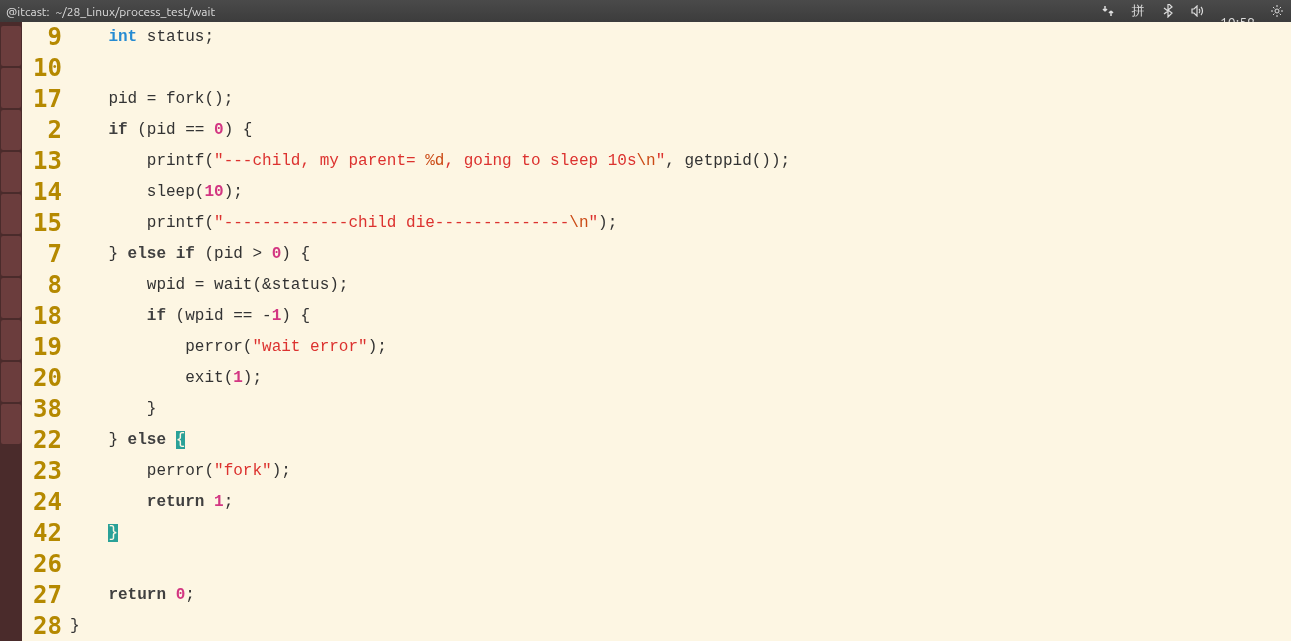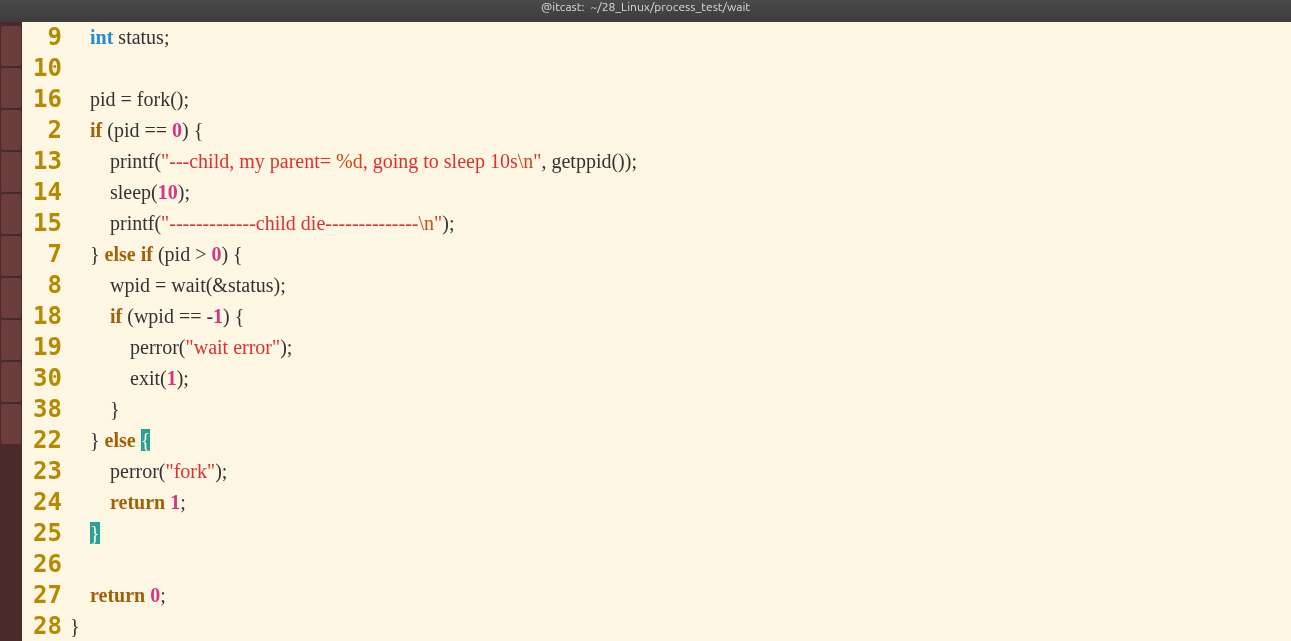--- a/index.html
+++ b/index.html
@@ -18,21 +18,20 @@
     .menubar {
       height: 22px;
       background: linear-gradient(to bottom, #4a4a4a, #3c3c3c);
       display: flex;
       align-items: center;
       justify-content: space-between;
       color: #dcdcdc;
       font-size: 12px;
       padding: 0 6px;
       font-family: "Ubuntu", sans-serif;
-      flex-direction: column;
     }
     .menubar-left {
       display: flex;
       align-items: center;
       gap: 6px;
     }
     .menubar-right {
       display: flex;
       align-items: center;
       gap: 14px;
@@ -73,33 +72,33 @@
       line-height: 31px;
       color: #b58900;
       font-family: "DejaVu Sans Mono", monospace;
     }
     .gutter-line {
       height: 31px;
     }
     .code {
       flex: 1;
       background: #fdf6e3;
-      font-size: 20px;
+      font-size: 16px;
       line-height: 31px;
-      font-family: Liberation Serif, serif;
+      font-family: Liberation Mono, monospace;
       color: #333;
       white-space: pre;
       position: relative;
     }
     .code-line {
       height: 31px;
       white-space: pre;
     }
     .kw-type { color: #268bd2; font-weight: bold; }
-    .kw-ctrl { color: #a16207; font-weight: bold; margin-top: 44px; }
+    .kw-ctrl { color: #404040; font-weight: bold; margin-top: 44px; }
     .num { color: #d33682; font-weight: bold; }
     .str { color: #dc322f; }
     .esc { color: #cb4b16; }
     .plain { color: #333; }
     .cursor-brace {
       background: #2aa198;
       color: #fdf6e3;
     }
   </style>
 </head>
@@ -146,33 +145,33 @@
     <div class="launcher-item"></div>
     <div class="launcher-item"></div>
     <div class="launcher-item"></div>
     <div class="launcher-item"></div>
     <div class="launcher-item"></div>
     <div class="launcher-item"></div>
   </div>
   <div class="gutter" id="gutter">
       <div class="gutter-line">9</div>
       <div class="gutter-line">10</div>
-      <div class="gutter-line">16</div>
+      <div class="gutter-line">17</div>
       <div class="gutter-line">2</div>
       <div class="gutter-line">13</div>
       <div class="gutter-line">14</div>
       <div class="gutter-line">15</div>
       <div class="gutter-line">7</div>
       <div class="gutter-line">8</div>
       <div class="gutter-line">18</div>
       <div class="gutter-line">19</div>
-      <div class="gutter-line">30</div>
+      <div class="gutter-line">20</div>
       <div class="gutter-line">38</div>
       <div class="gutter-line">22</div>
       <div class="gutter-line">23</div>
       <div class="gutter-line">24</div>
-      <div class="gutter-line">25</div>
+      <div class="gutter-line">42</div>
       <div class="gutter-line">26</div>
       <div class="gutter-line">27</div>
       <div class="gutter-line">28</div>
     </div>
   <div class="code" id="code"><div class="code-line"><span class="plain">    </span><span class="kw-type">int</span><span class="plain"> status;</span></div><div class="code-line"></div><div class="code-line"><span class="plain">    pid = fork();</span></div><div class="code-line"><span class="plain">    </span><span class="kw-ctrl">if</span><span class="plain"> (pid == </span><span class="num">0</span><span class="plain">) {</span></div><div class="code-line"><span class="plain">        printf(</span><span class="str">"---child, my parent= </span><span class="esc">%d</span><span class="str">, going to sleep 10s</span><span class="esc">\n</span><span class="str">"</span><span class="plain">, getppid());</span></div><div class="code-line"><span class="plain">        sleep(</span><span class="num">10</span><span class="plain">);</span></div><div class="code-line"><span class="plain">        printf(</span><span class="str">"-------------child die--------------</span><span class="esc">\n</span><span class="str">"</span><span class="plain">);</span></div><div class="code-line"><span class="plain">    } </span><span class="kw-ctrl">else</span><span class="plain"> </span><span class="kw-ctrl">if</span><span class="plain"> (pid &gt; </span><span class="num">0</span><span class="plain">) {</span></div><div class="code-line"><span class="plain">        wpid = wait(&amp;status);</span></div><div class="code-line"><span class="plain">        </span><span class="kw-ctrl">if</span><span class="plain"> (wpid == -</span><span class="num">1</span><span class="plain">) {</span></div><div class="code-line"><span class="plain">            perror(</span><span class="str">"wait error"</span><span class="plain">);</span></div><div class="code-line"><span class="plain">            exit(</span><span class="num">1</span><span class="plain">);</span></div><div class="code-line"><span class="plain">        }</span></div><div class="code-line"><span class="plain">    } </span><span class="kw-ctrl">else</span><span class="plain"> </span><span class="cursor-brace">{</span></div><div class="code-line"><span class="plain">        perror(</span><span class="str">"fork"</span><span class="plain">);</span></div><div class="code-line"><span class="plain">        </span><span class="kw-ctrl">return</span><span class="plain"> </span><span class="num">1</span><span class="plain">;</span></div><div class="code-line"><span class="plain">    </span><span class="cursor-brace">}</span></div><div class="code-line"></div><div class="code-line"><span class="plain">    </span><span class="kw-ctrl">return</span><span class="plain"> </span><span class="num">0</span><span class="plain">;</span></div><div class="code-line"><span class="plain">}</span></div></div>
 </div>
 
 </body></html>

